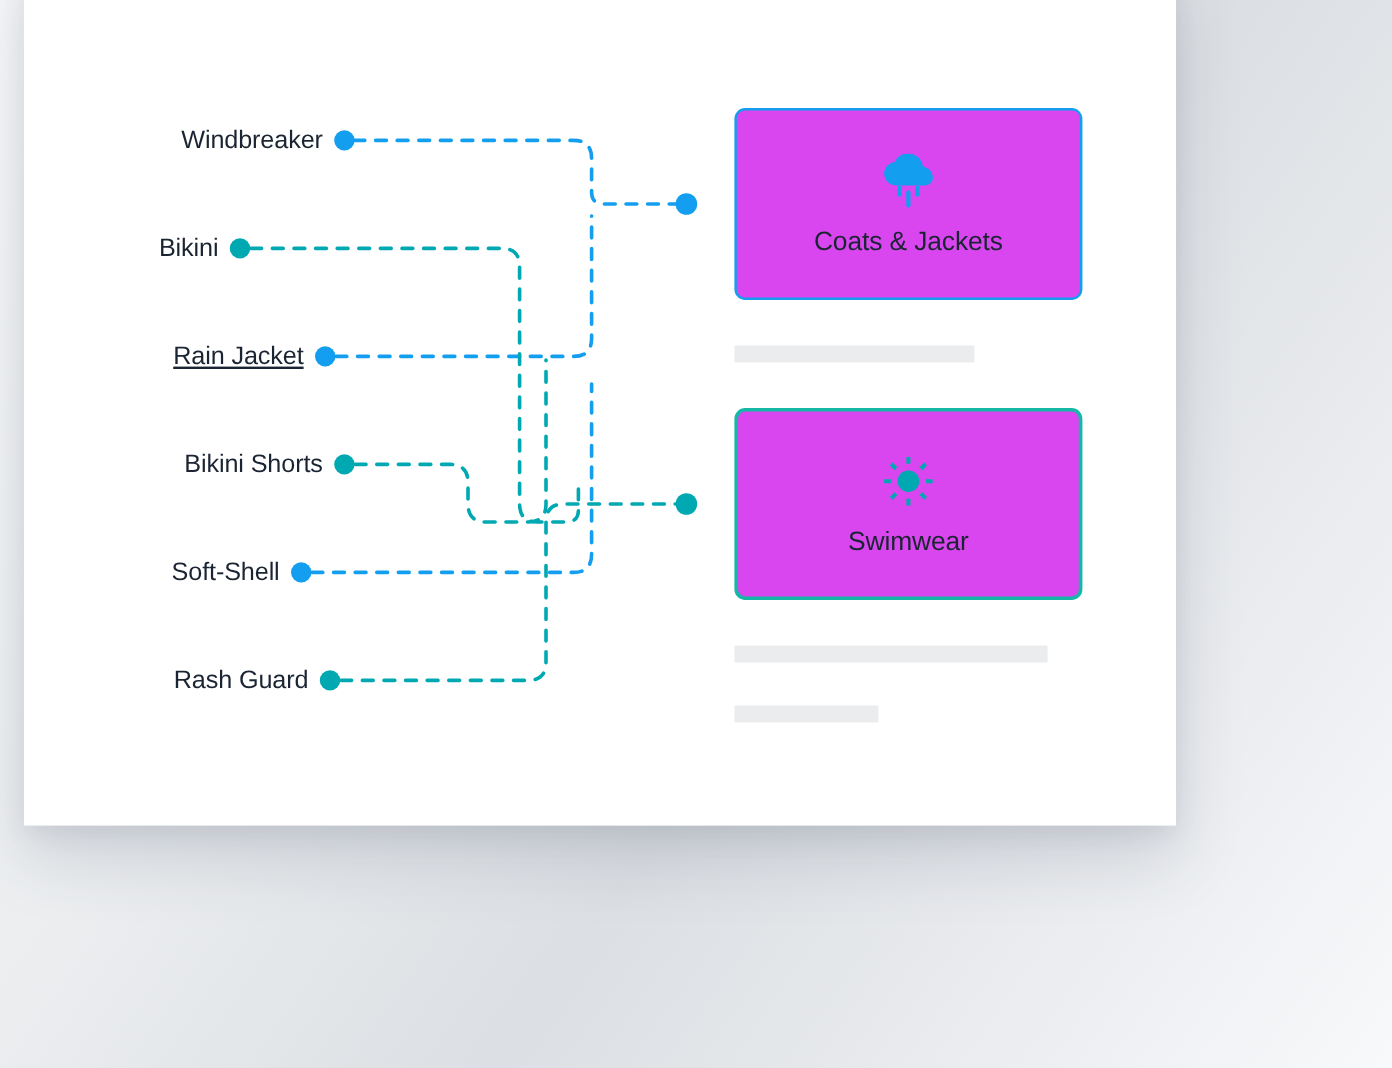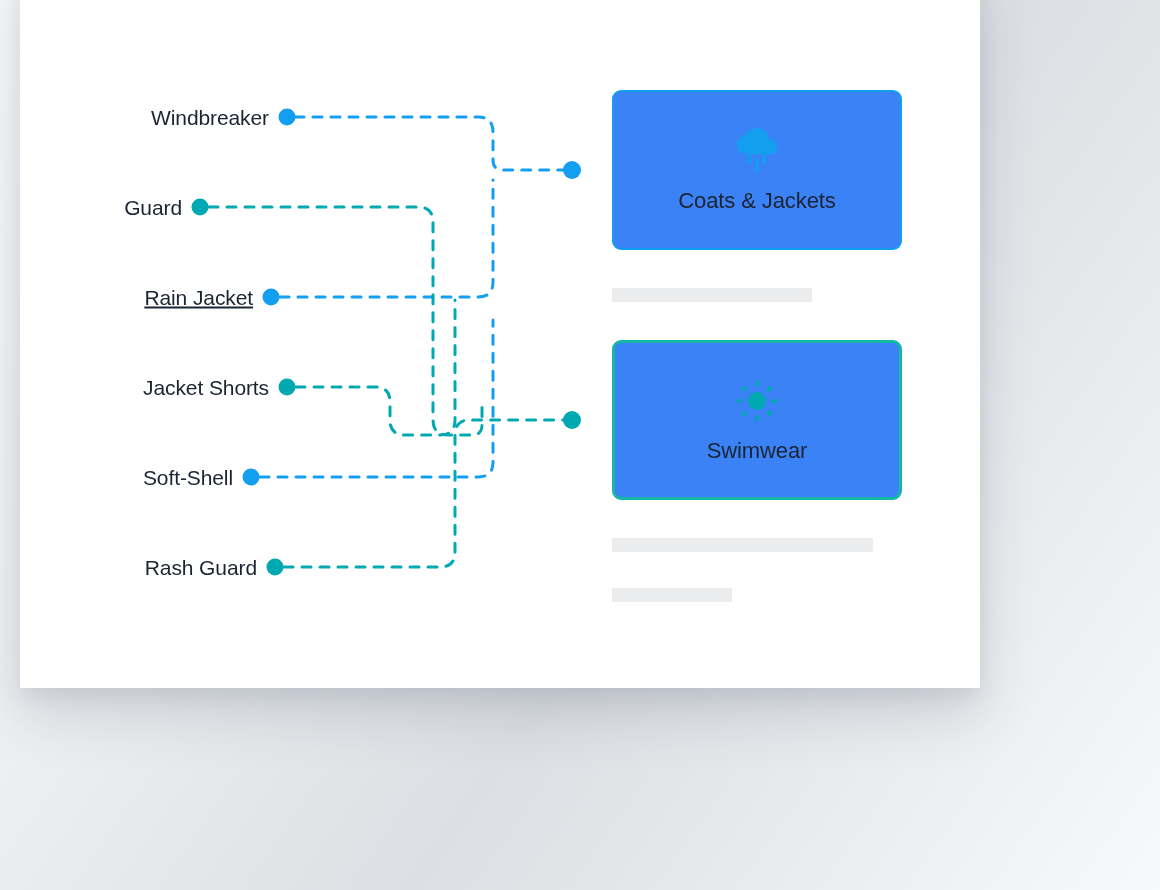--- a/index.html
+++ b/index.html
@@ -55,21 +55,21 @@
     transform: translateY(-50%);
     text-align: right;
   }
 
   
   .cat-card {
     position: absolute;
     width: 290px;
     height: 160px;
     border-radius: 9px;
-    background: #3b82f6;
+    background: #d946ef;
     display: flex;
     flex-direction: column;
     align-items: center;
     justify-content: center;
   }
   .cat-card .cat-icon {
     height: 46px;
     display: flex;
     align-items: center;
     justify-content: center;
@@ -124,23 +124,23 @@
     <circle cx="259" cy="297" r="8.5" fill="#139ef0"></circle>
     <circle cx="275" cy="387" r="8.5" fill="#00a9b2"></circle>
     <circle cx="239" cy="477" r="8.5" fill="#139ef0"></circle>
     <circle cx="263" cy="567" r="8.5" fill="#00a9b2"></circle>
 
     <circle cx="560" cy="170" r="9" fill="#139ef0"></circle>
     <circle cx="560" cy="420" r="9" fill="#00a9b2"></circle>
   </svg>
 
   <div class="src-label" style="right: 903px; left: auto; top: 117px;">Windbreaker</div>
-  <div class="src-label" style="left: auto; top: 207px; right: 990px;">Guard</div>
+  <div class="src-label" style="left: auto; top: 207px; right: 990px;">Bikini</div>
   <div class="src-label" style="left: auto; top: 297px; right: 919px; text-decoration: underline;">Rain Jacket</div>
-  <div class="src-label" style="left: auto; top: 387px; right: 903px;">Jacket Shorts</div>
+  <div class="src-label" style="left: auto; top: 387px; right: 903px;">Bikini Shorts</div>
   <div class="src-label" style="left: auto; top: 477px; right: 939px;">Soft-Shell</div>
   <div class="src-label" style="left: auto; top: 567px; right: 915px; margin-left: 28px;">Rash Guard</div>
 
   <div class="cat-card" id="card-coats">
     <div class="cat-icon">
       <svg width="42" height="46" viewBox="0 0 42 46" xmlns="http://www.w3.org/2000/svg">
         <path d="M11.5 26.5 C5.2 26.5 0.8 22.2 0.8 16.8 C0.8 11.8 4.6 7.7 9.6 7.1 C11.5 2.9 15.8 0 20.8 0 C27.2 0 32.5 4.8 33.2 11 C37.9 11.6 41.4 15.4 41.4 20.1 C41.4 23.8 38.4 26.5 34.5 26.5 Z" fill="#139ef0"></path>
         <rect x="11.8" y="26.5" width="3.6" height="9.5" rx="1.8" fill="#139ef0"></rect>
         <rect x="19.2" y="30.5" width="3.6" height="14.5" rx="1.8" fill="#139ef0"></rect>
         <rect x="26.6" y="26.5" width="3.6" height="9.5" rx="1.8" fill="#139ef0"></rect>

